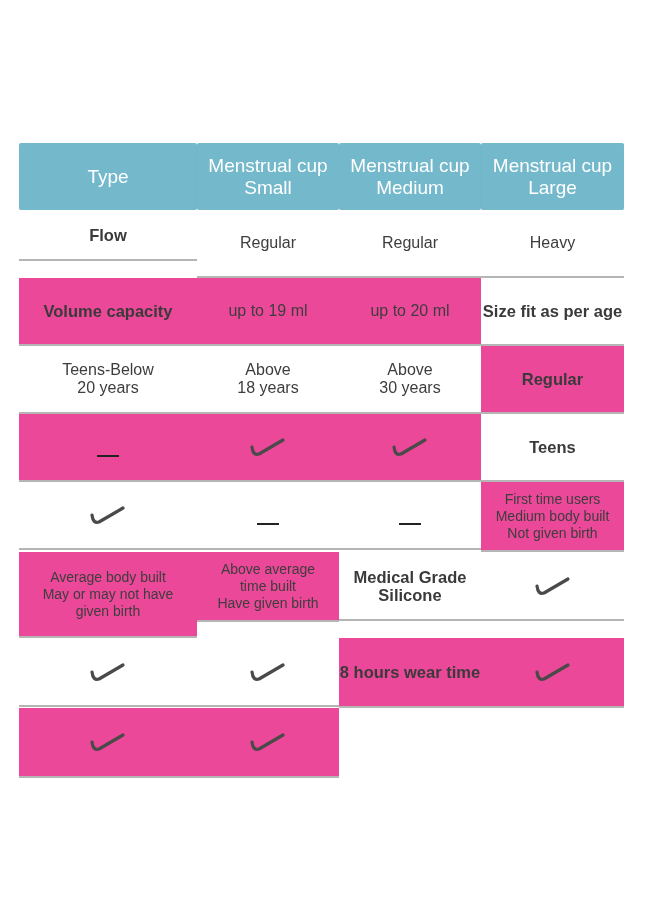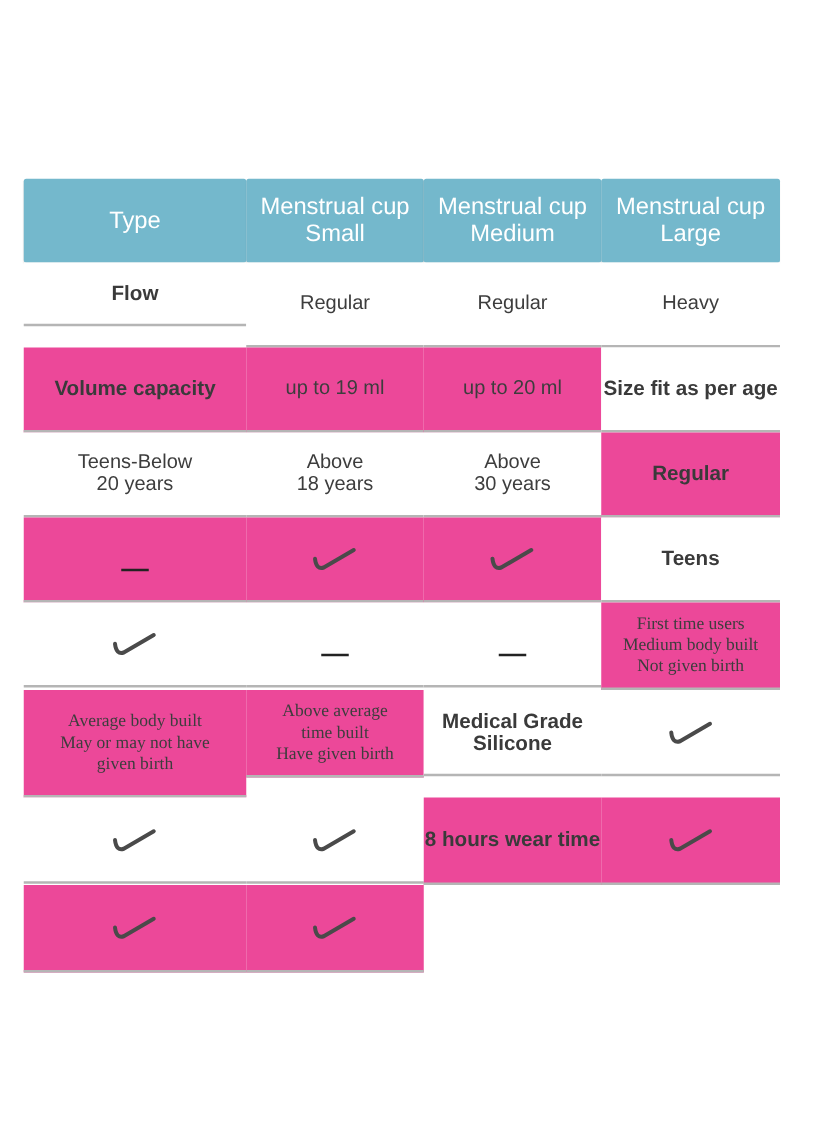--- a/index.html
+++ b/index.html
@@ -23,21 +23,21 @@
   .cell {
     display: flex; align-items: center; justify-content: center; text-align: center;
     border-bottom: 2px solid #b5b5b5;
     font-size: 16px; line-height: 18px; color: #3d3d3d;
     box-sizing: border-box;
   }
   .cell span { white-space: pre-line; }
   .row-white { background: #ffffff; }
   .row-grey { background: #ec4899; }
   .label { font-weight: bold; font-size: 16.5px; color: #3a3a3a; }
-  .small { font-size: 14px; line-height: 17px; font-family: Liberation Serif, serif; }
+  .small { font-size: 14px; line-height: 17px; }
   .check svg { width: 38px; height: 24px; }
   .dash { display: inline-block; width: 22px; height: 2.5px; background: #222; margin-top: 18px; }
 </style>
 </head>
 <body>
 
 <div class="table">
 
   <div class="hcell">
       <span>Type</span>

